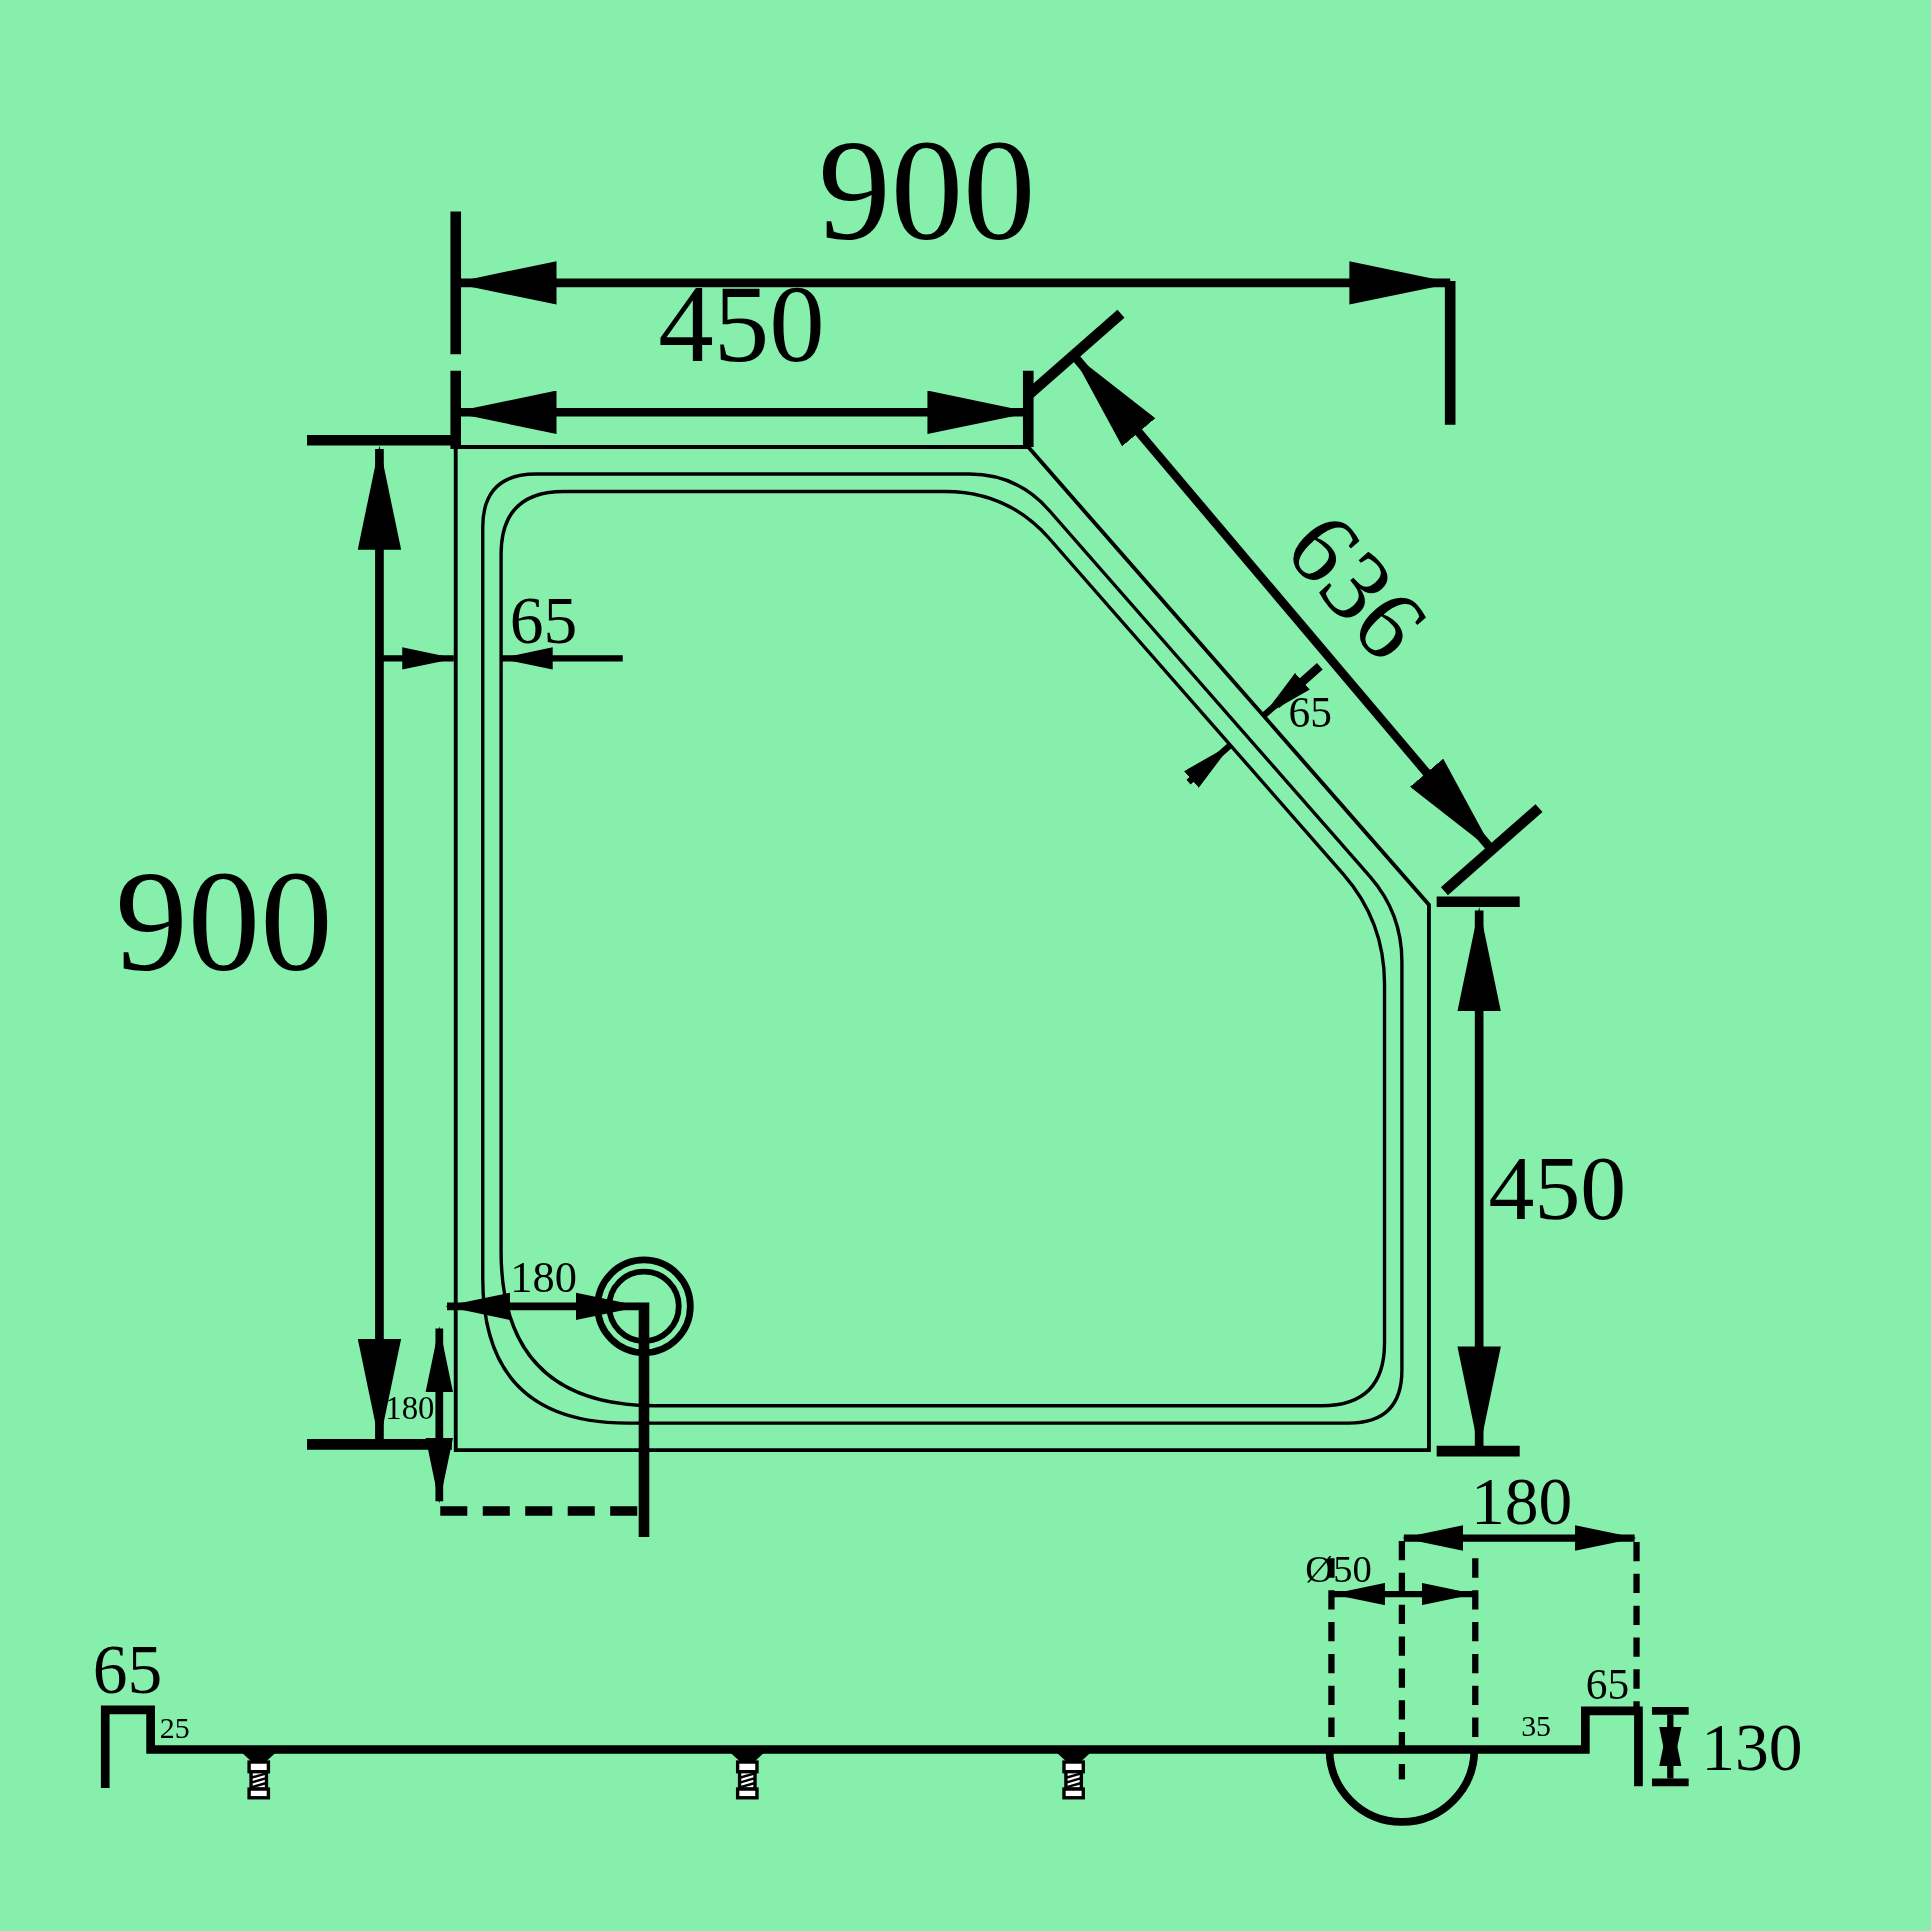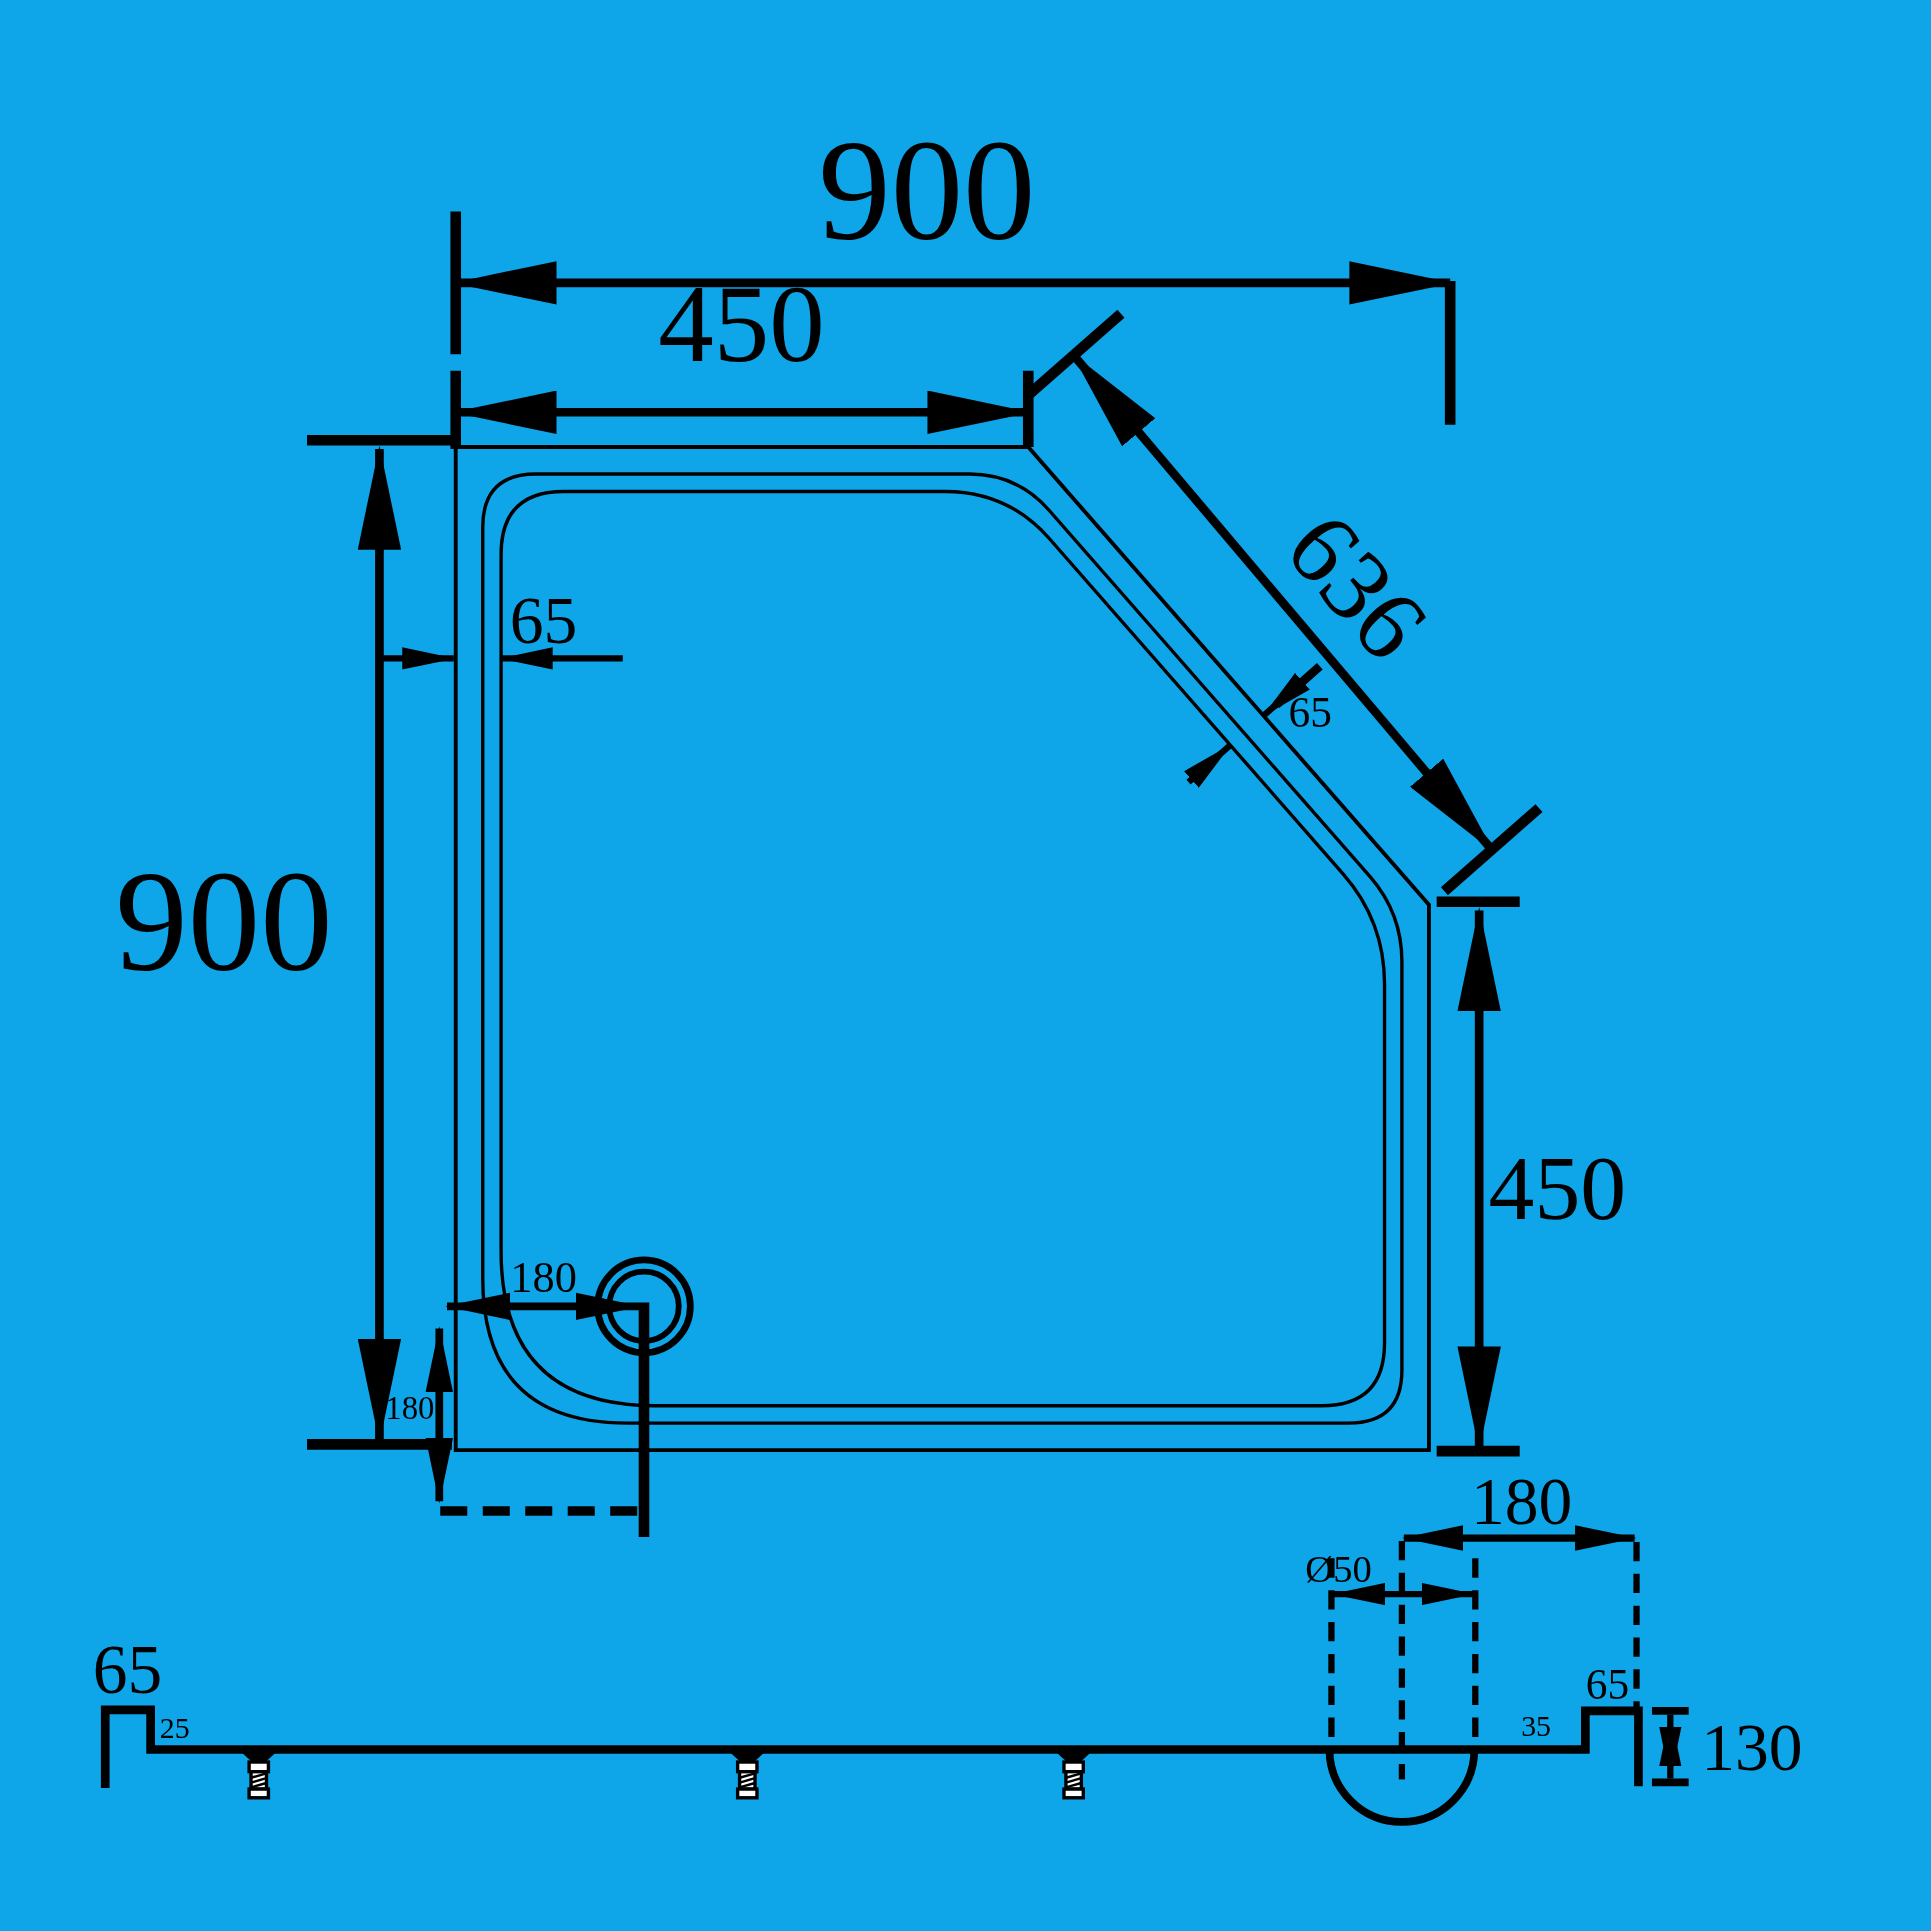--- a/index.html
+++ b/index.html
@@ -3,21 +3,21 @@
 <meta charset="utf-8">
 <style>
   html, body {
     margin: 0;
     padding: 0;
     background: #ffffff;
   }
   .sheet {
     width: 1931px;
     height: 1931px;
-    background: #0ea5e9;
+    background: #86efac;
     position: relative;
   }
   svg { display: block; }
   svg text {
     font-family: "Liberation Serif", "DejaVu Serif", serif;
     fill: #000000;
   }
   .ink   { stroke: #000000; fill: none; }
   .thin  { stroke-width: 4;  }
   .rim   { stroke-width: 3.5; }

